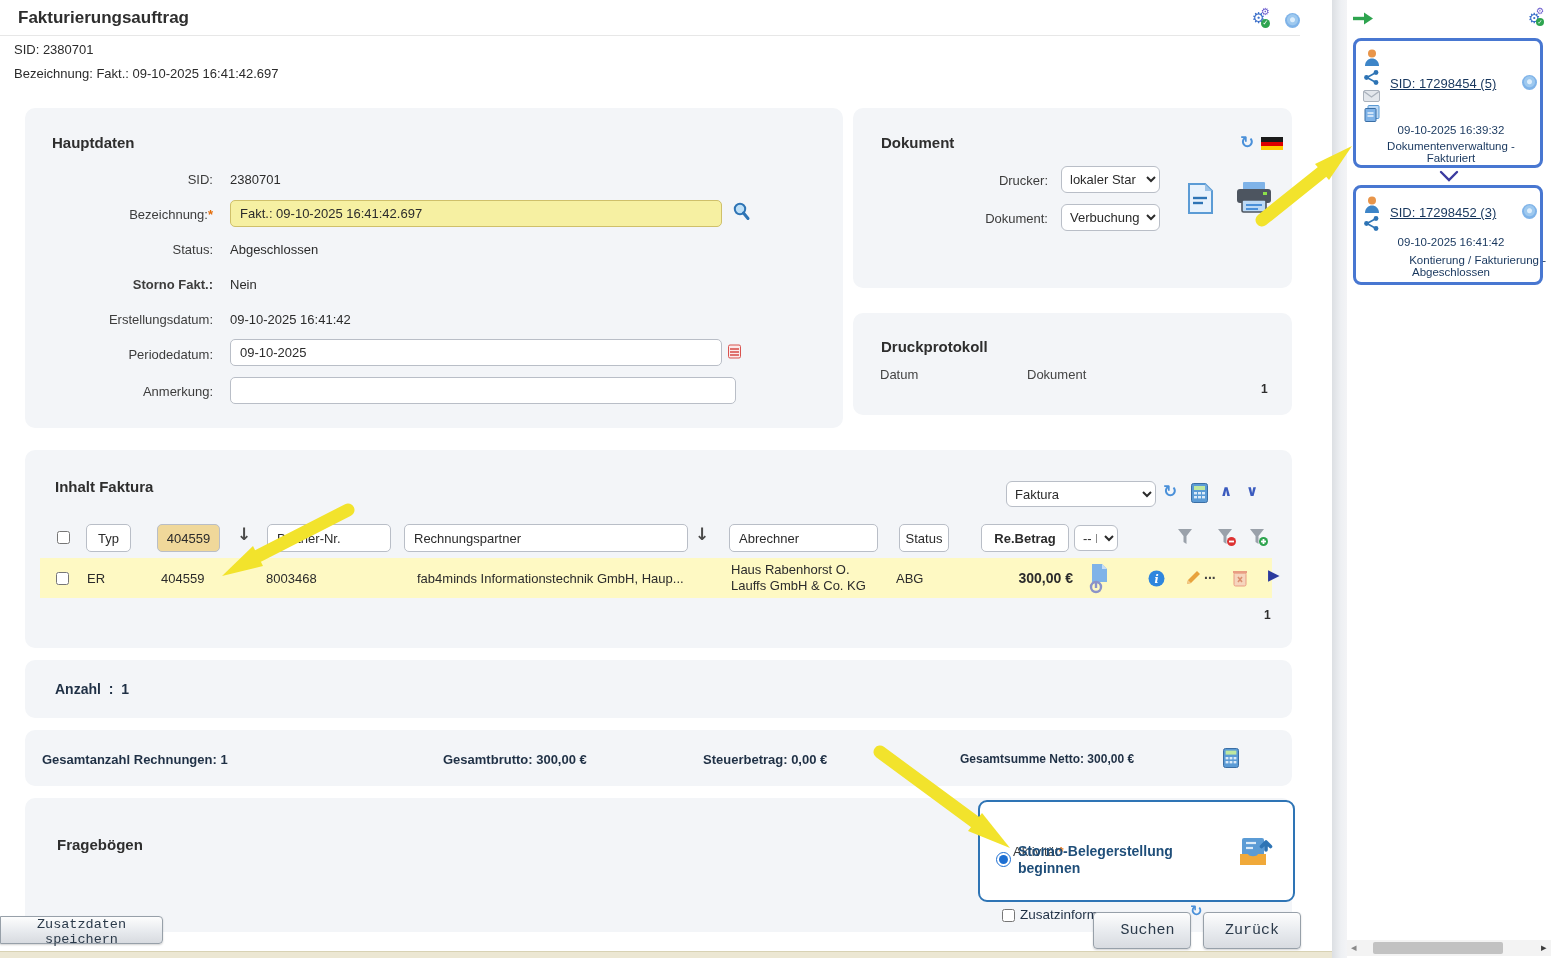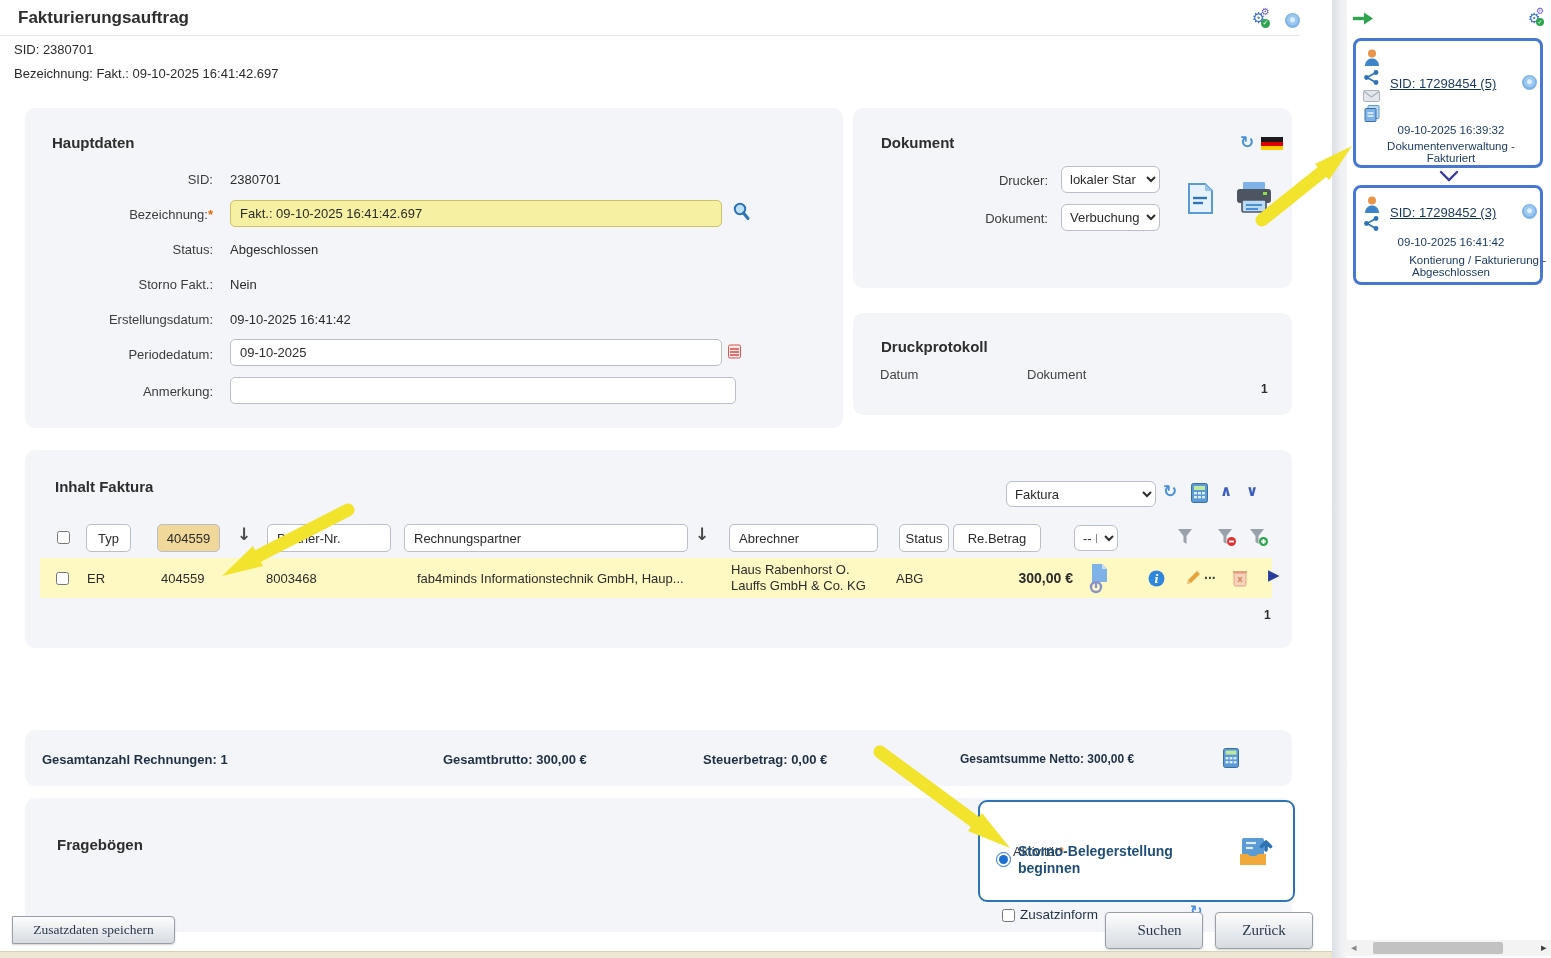--- a/index.html
+++ b/index.html
@@ -12,23 +12,23 @@
   .lbl { font-size:13px; color:#3c3c3c; text-align:right; }
   .val { font-size:13px; color:#2b2b2b; }
   .req { color:#e36c0a; font-weight:bold; }
   input[type=text] { font-family:"Liberation Sans",sans-serif; font-size:13px; color:#2b2b2b;
     border:1px solid #b9bec7; border-radius:5px; background:#fff; padding:0 9px; outline:none; }
   .ylw { background:#f6f0a2 !important; border-color:#cfc06a !important; }
   .tan { background:#f0d89a !important; }
   .ctr { text-align:center; padding:0 2px !important; }
   select { font-family:"Liberation Sans",sans-serif; font-size:13px; color:#2b2b2b;
     border:1px solid #b9bec7; border-radius:6px; background:#fff; padding:0 4px; outline:none; }
-  .btn { font-family:Liberation Serif, serif; color:#2b3a4a; text-align:center;
+  .btn { font-family:Liberation Mono, monospace; color:#2b3a4a; text-align:center;
     background:linear-gradient(#fdfdfd,#e7eaee 55%,#d8dbe0); border:1px solid #97a0a9;
-    border-radius:4px; box-shadow:0 1px 2px rgba(0,0,0,.18); cursor:pointer;margin-left:12px; }
+    border-radius:4px; box-shadow:0 1px 2px rgba(0,0,0,.18); cursor:pointer; }
   .glyph { font-family:"DejaVu Sans", sans-serif; line-height:1; display:inline-block; }
   .chk { width:13px; height:13px; accent-color:#4472c4; }
   a.sidlink { color:#17365d; font-size:13px; text-decoration:underline; }
   .sidetxt { color:#17365d; font-size:11.5px; text-align:center; }
   .card { position:absolute; background:#fff; border:3px solid #4877d1; border-radius:8px; }
   .disc { width:15px; height:15px; border-radius:50%;
     background:radial-gradient(circle at 50% 45%, #ddeefc 0 2px, #9ec9ef 3px 5px, #7fb3e8 6px); }
   .filterbox { height:28px; }
   svg { display:block; }
 </style>
@@ -57,21 +57,21 @@
     <span class="abs" style="left:707px;top:94px;">
       <svg width="19" height="19" viewBox="0 0 19 19">
           <circle cx="8" cy="7" r="5.2" fill="#bfe0f7" stroke="#2e74b5" stroke-width="2"></circle>
           <line x1="11.5" y1="11" x2="16" y2="16.5" stroke="#2e74b5" stroke-width="3" stroke-linecap="round"></line>
         </svg>
     </span>
 
     <div class="abs lbl" style="left:0;top:134px;width:188px;">Status:</div>
     <div class="abs val" style="left:205px;top:134px;">Abgeschlossen</div>
 
-    <div class="abs lbl" style="left:0;top:169px;width:188px;">Storno Fakt.:</div>
+    <div class="abs lbl" style="left:0;top:169px;width:188px;font-weight:bold;">Storno Fakt.:</div>
     <div class="abs val" style="left:205px;top:169px;">Nein</div>
 
     <div class="abs lbl" style="left:0;top:204px;width:188px;">Erstellungsdatum:</div>
     <div class="abs val" style="left:205px;top:204px;">09-10-2025 16:41:42</div>
 
     <div class="abs lbl" style="left:0;top:239px;width:188px;">Periodedatum:</div>
     <input type="text" class="abs" style="left: 205px; top: 231px; width: 492px; height: 27px;" value="09-10-2025">
     <span class="abs" style="left:703px;top:236px;">
       <svg width="13" height="15" viewBox="0 0 13 15">
           <rect x="0.5" y="1" width="12" height="13" rx="1.5" fill="#fbeaea" stroke="#d9534f"></rect>
@@ -157,21 +157,21 @@
 
     <input type="checkbox" class="abs chk" style="left: 32px; top: 81px;">
     <input type="text" class="abs filterbox ctr" style="left: 61px; top: 74px; width: 45px;" value="Typ">
     <input type="text" class="abs filterbox ctr tan" style="left: 132px; top: 74px; width: 63px;" value="404559">
     <span class="abs glyph" style="left:212px;top:76px;font-size:17px;color:#4a4a4a;font-weight:bold;">↓</span>
     <input type="text" class="abs filterbox" style="left: 242px; top: 74px; width: 124px;" value="Partner-Nr.">
     <input type="text" class="abs filterbox" style="left: 379px; top: 74px; width: 284px;" value="Rechnungspartner">
     <span class="abs glyph" style="left:670px;top:76px;font-size:17px;color:#4a4a4a;font-weight:bold;">↓</span>
     <input type="text" class="abs filterbox" style="left: 704px; top: 74px; width: 149px;" value="Abrechner">
     <input type="text" class="abs filterbox ctr" style="left: 874px; top: 74px; width: 50px;" value="Status">
-    <input type="text" class="abs filterbox ctr" style="left: 928px; top: 74px; width: 88px;" value="Re.Betrag">
+    <input type="text" class="abs filterbox ctr" style="left: 956px; top: 74px; width: 88px; font-weight: bold;" value="Re.Betrag">
     <select class="abs" style="left:1049px;top:75px;width:44px;height:26px;">
       <option>-- I</option>
     </select>
     <span class="abs" style="left:1152px;top:78px;">
       <svg width="16" height="17" viewBox="0 0 16 17">
           <path d="M1 1 h14 l-5.5 7 v8 l-3 -2 v-6 z" fill="#9aa1aa"></path>
         </svg>
     </span>
     <span class="abs" style="left:1192px;top:78px;">
       <svg width="20" height="19" viewBox="0 0 20 19">
@@ -224,20 +224,25 @@
             <rect x="2" y="4" width="12" height="13" rx="1.5" fill="#f0b9b9" stroke="#d9534f"></rect>
             <rect x="1" y="2" width="14" height="2.4" fill="#d9534f"></rect>
             <path d="M6 8 l4 5 M10 8 l-4 5" stroke="#c0392b" stroke-width="1.6"></path>
           </svg>
       </span>
       <span class="abs glyph" style="left:1228px;top:10px;font-size:15px;color:#2b3a9e;">▶</span>
     </div>
     <div class="abs" style="left:1239px;top:158px;font-size:12px;font-weight:bold;">1</div>
   </div>
 
+  <div class="abs panel" style="left:25px;top:660px;width:1267px;height:58px;">
+    <div class="abs" style="left:30px;top:21px;font-size:14px;font-weight:bold;color:#1f3045;">
+      <span>Anzahl</span>&nbsp;&nbsp;<span>:</span>&nbsp;&nbsp;<span>1</span>
+    </div>
+  </div>
 
   <div class="abs panel" style="left:25px;top:730px;width:1267px;height:56px;">
     <div class="abs" style="left:17px;top:22px;font-size:13px;font-weight:bold;color:#1f3045;">Gesamtanzahl Rechnungen: 1</div>
     <div class="abs" style="left:418px;top:22px;font-size:13px;font-weight:bold;color:#1f3045;">Gesamtbrutto: 300,00 €</div>
     <div class="abs" style="left:678px;top:22px;font-size:13px;font-weight:bold;color:#1f3045;">Steuerbetrag: 0,00 €</div>
     <div class="abs" style="left:935px;top:22px;font-size:12px;font-weight:bold;color:#1f3045;">Gesamtsumme Netto: 300,00 €</div>
     <span class="abs" style="left:1198px;top:18px;">
       <svg width="16" height="20" viewBox="0 0 16 20">
           <rect x="0.5" y="0.5" width="15" height="19" rx="2" fill="#5b9bd5" stroke="#3a6ea5"></rect>
           <rect x="2.6" y="2.6" width="10.8" height="4" fill="#bfe8a0"></rect>

